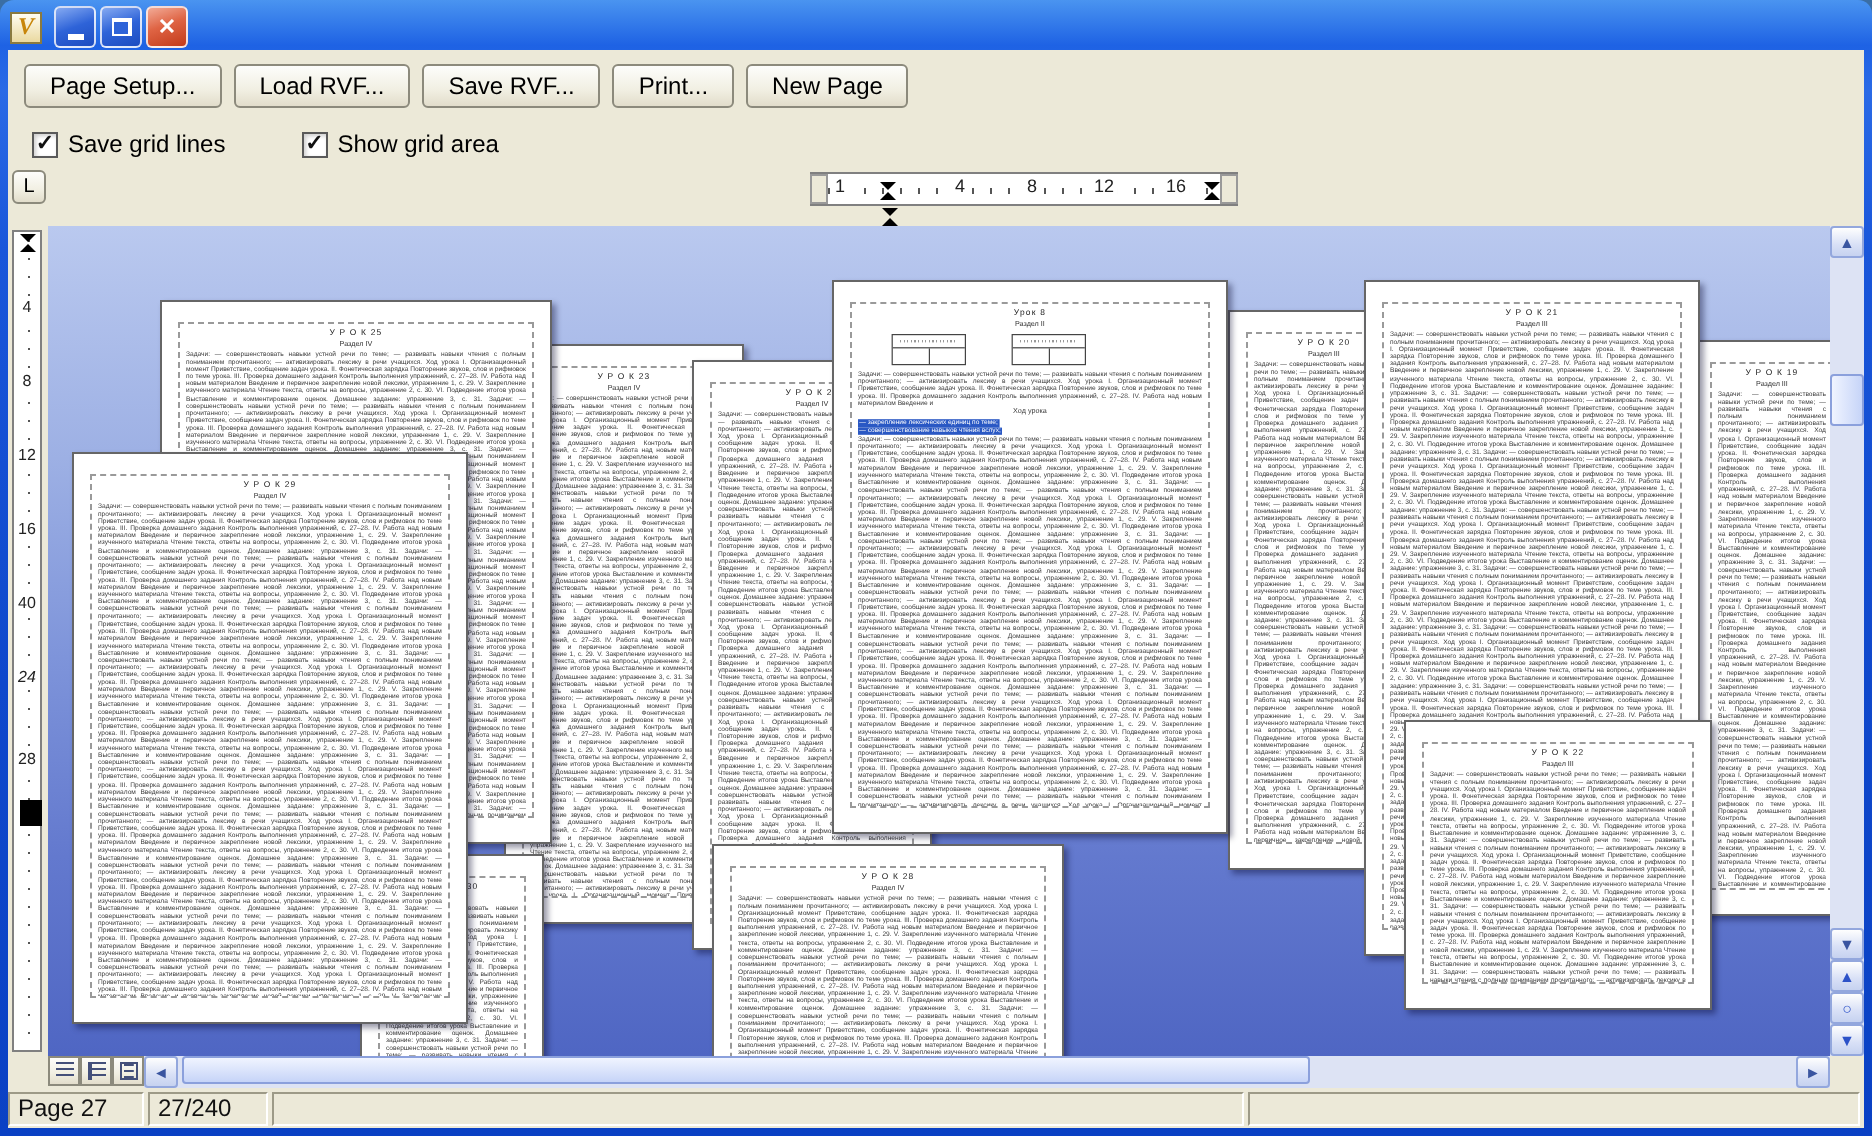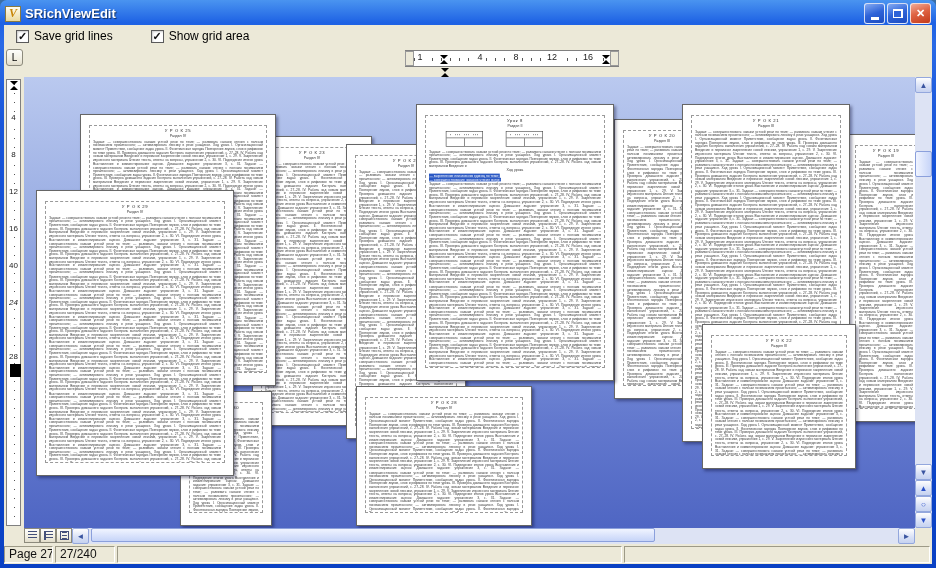--- a/index.html
+++ b/index.html
@@ -92,34 +92,40 @@
   .spanel { border:1px solid; border-color:#9d9a87 #fff #fff #9d9a87; padding:0 4px; line-height:15px;
     white-space:nowrap; overflow:hidden; color:#111; }
 </style>
 </head>
 <body>
 
 <div class="frame">
 
   <div class="titlebar">
     <span class="app-icon">V</span>
-    <span class="title-text">SRichViewEdit</span>
     <span class="wbtn">
         <span class="ico-min"></span>
       </span>
     <span class="wbtn">
         <span class="ico-restore"></span>
       </span>
     <span class="wbtn close">
         <span>✕</span>
       </span>
   </div>
 
   <div class="client">
 
+    <div class="toolbar" id="toolbar">
+        <button class="btn3d">Page Setup...</button>
+        <button class="btn3d">Load RVF...</button>
+        <button class="btn3d">Save RVF...</button>
+        <button class="btn3d">Print...</button>
+        <button class="btn3d">New Page</button>
+      </div>
 
     <div class="opts">
       <span class="cb-row">
         <span class="cb">
             <span class="check">✓</span>
           </span>
         <span>Save grid lines</span>
       </span>
       <span class="cb-row">
         <span class="cb">
@@ -152,21 +158,21 @@
         <div class="vstrip">
           <div class="v-ticks"></div>
           <div class="hg" style="left:3px; top:1px;"></div>
           <div class="v-margin-marker" style="top:284px;"></div>
         <span class="v-num" style="top: 32px;">4</span>
             <span class="v-num" style="top: 69px;">8</span>
             <span class="v-num" style="top: 106px;">12</span>
             <span class="v-num" style="top: 143px;">16</span>
             <span class="v-num" style="top: 180px;">40</span>
             <span class="v-num" style="top: 217px; font-style: italic;">24</span>
-            <span class="v-num" style="top: 271px;">28</span>
+            <span class="v-num" style="top: 258px;">28</span>
           </div>
       </div>
 
       <div class="canvas" id="canvas">
           <div class="page" style="left: 56px; top: 37px; width: 196px; height: 272px; z-index: 2;">
             <div class="text-area">
               <div class="ta-content">
                 <div class="pg-title">У Р О К 25</div>
                 <div class="pg-sub">Раздел IV</div>
                 <div class="pg-body">Задачи: — совершенствовать навыки устной речи по теме; — развивать навыки чтения с полным пониманием прочитанного; — активизировать лексику в речи учащихся. Ход урока I. Организационный момент Приветствие, сообщение задач урока. II. Фонетическая зарядка Повторение звуков, слов и рифмовок по теме урока. III. Проверка домашнего задания Контроль выполнения упражнений, с. 27–28. IV. Работа над новым материалом Введение и первичное закрепление новой лексики, упражнение 1, с. 29. V. Закрепление изученного материала Чтение текста, ответы на вопросы, упражнение 2, с. 30. VI. Подведение итогов урока Выставление и комментирование оценок. Домашнее задание: упражнение 3, с. 31. Задачи: — совершенствовать навыки устной речи по теме; — развивать навыки чтения с полным пониманием прочитанного; — активизировать лексику в речи учащихся. Ход урока I. Организационный момент Приветствие, сообщение задач урока. II. Фонетическая зарядка Повторение звуков, слов и рифмовок по теме урока. III. Проверка домашнего задания Контроль выполнения упражнений, с. 27–28. IV. Работа над новым материалом Введение и первичное закрепление новой лексики, упражнение 1, с. 29. V. Закрепление изученного материала Чтение текста, ответы на вопросы, упражнение 2, с. 30. VI. Подведение итогов урока Выставление и комментирование оценок. Домашнее задание: упражнение 3, с. 31. Задачи: — совершенствовать навыки устной речи по теме; — развивать навыки чтения с полным пониманием прочитанного; — активизировать лексику в речи учащихся. Ход урока I. Организационный момент Приветствие, сообщение задач урока. II. Фонетическая зарядка Повторение звуков, слов и рифмовок по теме урока. III. Проверка домашнего задания Контроль выполнения упражнений, с. 27–28. IV. Работа над новым материалом Введение и первичное закрепление новой лексики, упражнение 1, с. 29. V. Закрепление изученного материала Чтение текста, ответы на вопросы, упражнение 2, с. 30. VI. Подведение итогов урока Выставление и комментирование оценок. Домашнее задание: упражнение 3, с. 31. Задачи: — совершенствовать навыки устной речи по теме; — развивать навыки чтения с полным пониманием прочитанного; — активизировать лексику в речи учащихся. Ход урока I. Организационный момент Приветствие, сообщение задач урока. II. Фонетическая зарядка Повторение звуков, слов и рифмовок по теме урока. III. Проверка домашнего задания Контроль выполнения упражнений, с. 27–28. IV. Работа над новым материалом Введение и первичное закрепление новой лексики, упражнение 1, с. 29. V. Закрепление изученного материала Чтение текста, ответы на вопросы, упражнение 2, с. 30. VI. Подведение итогов урока Выставление и комментирование оценок. Домашнее задание: упражнение 3, с. 31. Задачи: — совершенствовать навыки устной речи по теме; — развивать навыки чтения с полным пониманием прочитанного; — активизировать лексику в речи учащихся. Ход урока I. Организационный момент Приветствие, сообщение задач урока. II. Фонетическая зарядка Повторение звуков, слов и рифмовок по теме урока. III. Проверка домашнего задания Контроль выполнения упражнений, с. 27–28. IV. Работа над новым материалом Введение и первичное закрепление новой лексики, упражнение 1, с. 29. V. Закрепление изученного материала Чтение текста, ответы на вопросы, упражнение 2, с. 30. VI. Подведение итогов урока Выставление и комментирование оценок. Домашнее задание: упражнение 3, с. 31. Задачи: — совершенствовать навыки устной речи по теме; — развивать навыки чтения с полным пониманием прочитанного; — активизировать лексику в речи учащихся. Ход урока I. Организационный момент Приветствие, сообщение задач урока. II. Фонетическая зарядка Повторение звуков, слов и рифмовок по теме урока. III. Проверка домашнего задания Контроль выполнения упражнений, с. 27–28. IV. Работа над новым материалом Введение и первичное закрепление новой лексики, упражнение 1, с. 29. V. Закрепление изученного материала Чтение текста, ответы на вопросы, упражнение 2, с. 30. VI. Подведение итогов урока Выставление и комментирование оценок. Домашнее задание: упражнение 3, с. 31. Задачи: — совершенствовать навыки устной речи по теме; — развивать навыки чтения с полным пониманием прочитанного; — активизировать лексику в речи учащихся. Ход урока I. Организационный момент Приветствие, сообщение задач урока. II. Фонетическая зарядка Повторение звуков, слов и рифмовок по теме урока. III. Проверка домашнего задания Контроль выполнения упражнений, с. 27–28. IV. Работа над новым материалом Введение и первичное закрепление новой лексики, упражнение 1, с. 29. V. Закрепление изученного материала Чтение текста, ответы на вопросы, упражнение 2, с. 30. VI. Подведение итогов урока Выставление и комментирование оценок. Домашнее задание: упражнение 3, с. 31. Задачи: — совершенствовать навыки устной речи по теме; — развивать навыки чтения с полным пониманием прочитанного; — активизировать лексику в речи учащихся. Ход урока I. Организационный момент Приветствие, сообщение задач урока. II. Фонетическая зарядка Повторение звуков, слов и рифмовок по теме урока. III. Проверка домашнего задания Контроль выполнения упражнений, с. 27–28. IV. Работа над новым материалом Введение и первичное закрепление новой лексики, упражнение 1, с. 29. V. Закрепление изученного материала Чтение текста, ответы на вопросы, упражнение 2, с. 30. VI. Подведение итогов урока Выставление и комментирование оценок. Домашнее задание: упражнение 3, с. 31. Задачи: — совершенствовать навыки устной речи по теме; — развивать навыки чтения с полным пониманием прочитанного; — активизировать лексику в речи учащихся. Ход урока I. Организационный момент Приветствие, сообщение задач урока. II. Фонетическая зарядка Повторение звуков, слов и рифмовок по теме урока. III. Проверка домашнего задания Контроль выполнения упражнений, с. 27–28. IV. Работа над новым материалом Введение и первичное закрепление новой лексики, упражнение 1, с. 29. V. Закрепление изученного материала Чтение текста, ответы на вопросы, упражнение 2, с. 30. VI. Подведение итогов урока Выставление и комментирование оценок. Домашнее задание: упражнение 3, с. 31. Задачи: — совершенствовать навыки устной речи по теме; — развивать навыки чтения с полным пониманием прочитанного; — активизировать лексику в речи учащихся. Ход урока I. Организационный момент Приветствие, сообщение задач урока. II. Фонетическая зарядка Повторение звуков, слов и рифмовок по теме урока. III. Проверка домашнего задания Контроль выполнения упражнений, с. 27–28. IV. Работа над новым материалом Введение и первичное закрепление новой лексики, упражнение 1, с. 29. V. Закрепление изученного материала Чтение текста, ответы на вопросы, упражнение 2, с. 30. VI. Подведение итогов урока Выставление и комментирование оценок. Домашнее задание: упражнение 3, с. 31. Задачи: — совершенствовать навыки устной речи по теме; — развивать навыки чтения с полным пониманием прочитанного; — активизировать лексику в речи учащихся. Ход урока I. Организационный момент Приветствие, сообщение задач урока. II. Фонетическая зарядка Повторение звуков, слов и рифмовок по теме урока. III. Проверка домашнего задания Контроль выполнения упражнений, с. 27–28. IV. Работа над новым материалом Введение и первичное закрепление новой лексики, упражнение 1, с. 29. V. Закрепление изученного материала Чтение текста, ответы на вопросы, упражнение 2, с. 30. VI. Подведение итогов урока Выставление и комментирование оценок. Домашнее задание: упражнение 3, с. 31. Задачи: — совершенствовать навыки устной речи по теме; — развивать навыки чтения с полным пониманием прочитанного; — активизировать лексику в речи учащихся. Ход урока I. Организационный момент Приветствие, сообщение задач урока. II. Фонетическая зарядка Повторение звуков, слов и рифмовок по теме урока. III. Проверка домашнего задания Контроль выполнения упражнений, с. 27–28. IV. Работа над новым материалом Введение и первичное закрепление новой лексики, упражнение 1, с. 29. V. Закрепление изученного материала Чтение текста, ответы на вопросы, упражнение 2, с. 30. VI. Подведение итогов урока Выставление и комментирование оценок. Домашнее задание: упражнение 3, с. 31. </div>
@@ -323,20 +329,20 @@
           <div class="hthumb"></div>
         </div>
         <div class="sbtn" style="height:16px">
             <span>►</span>
           </div>
       </div>
       <div class="corner-spacer"></div>
     </div>
 
     <div class="statusbar" id="statusbar">
-        <div class="spanel" style="width: 49px;">Page 27</div>
+        <div class="spanel" style="width: 68px;">Page 27</div>
         <div class="spanel" style="width: 60px;">27/240</div>
         <div class="spanel" style="flex: 1 1 0%;"></div>
         <div class="spanel" style="width: 306px;"></div>
       </div>
 
   </div>
 </div>
 
 </body></html>

